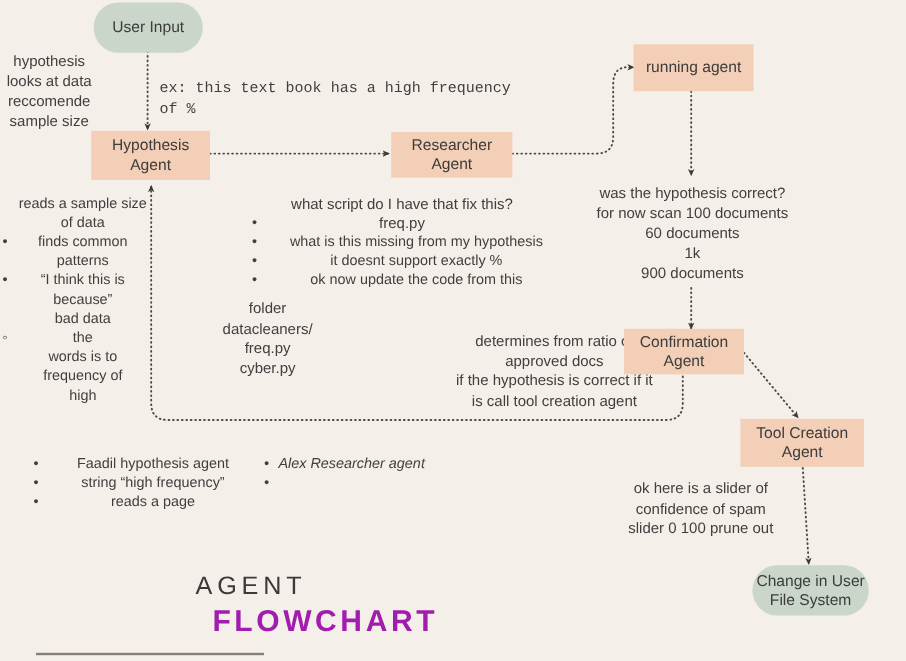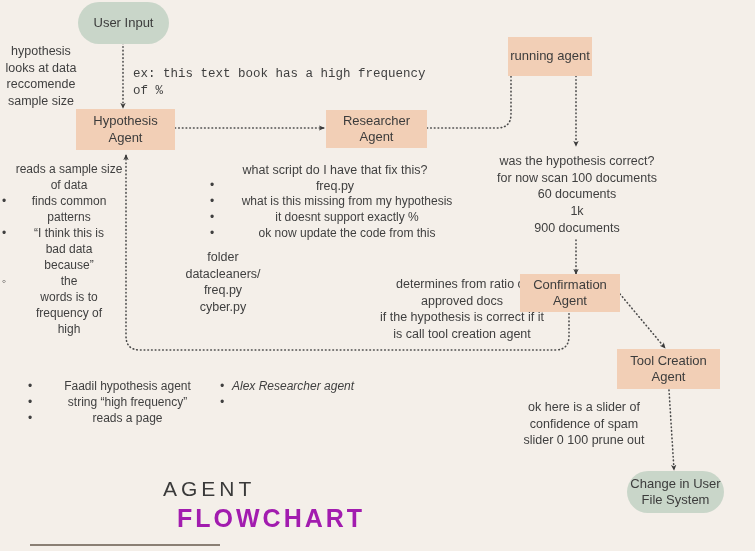--- a/index.html
+++ b/index.html
@@ -146,21 +146,21 @@
 <div class="node box" style="left:76px; top:109px; width:99px; height:41px;">
   <span>Hypothesis
 Agent</span>
 </div>
 
 <div class="node box" style="left:326px; top:110px; width:101px; height:38px;">
   <span>Researcher
 Agent</span>
 </div>
 
-<div class="node box" style="left:508px; top:37px; width:84px; height:39px;text-align:right;">
+<div class="node box" style="left:528px; top:37px; width:100px; height:39px;text-align:right;">
   <span>running agent</span>
 </div>
 
 <div class="node box" style="left:520px; top:274px; width:100px; height:38px;">
   <span>Confirmation
 Agent</span>
 </div>
 
 <div class="node box" style="left:617px; top:349px; width:103px; height:40px;">
   <span>Tool Creation
@@ -203,22 +203,22 @@
 confidence of spam
 slider 0 100 prune out</div>
 
 <div class="bullets" style="left:14px; top:162px; width:110px; text-align:center;">
   <ul>
       <li class="n">reads a sample size</li>
       <li class="n">of data</li>
       <li class="b">finds common</li>
       <li class="n">patterns</li>
       <li class="b">“I think this is</li>
+      <li class="n">because”</li>
       <li class="n">bad data</li>
-      <li class="n">because”</li>
       <li class="h">the</li>
       <li class="n">words is to</li>
       <li class="n">frequency of</li>
       <li class="n">high</li>
     </ul>
 </div>
 
 <div class="bullets" style="left:222px; top:178px; width:250px; text-align:center;">
   <ul>
       <li class="b">&nbsp;</li>

